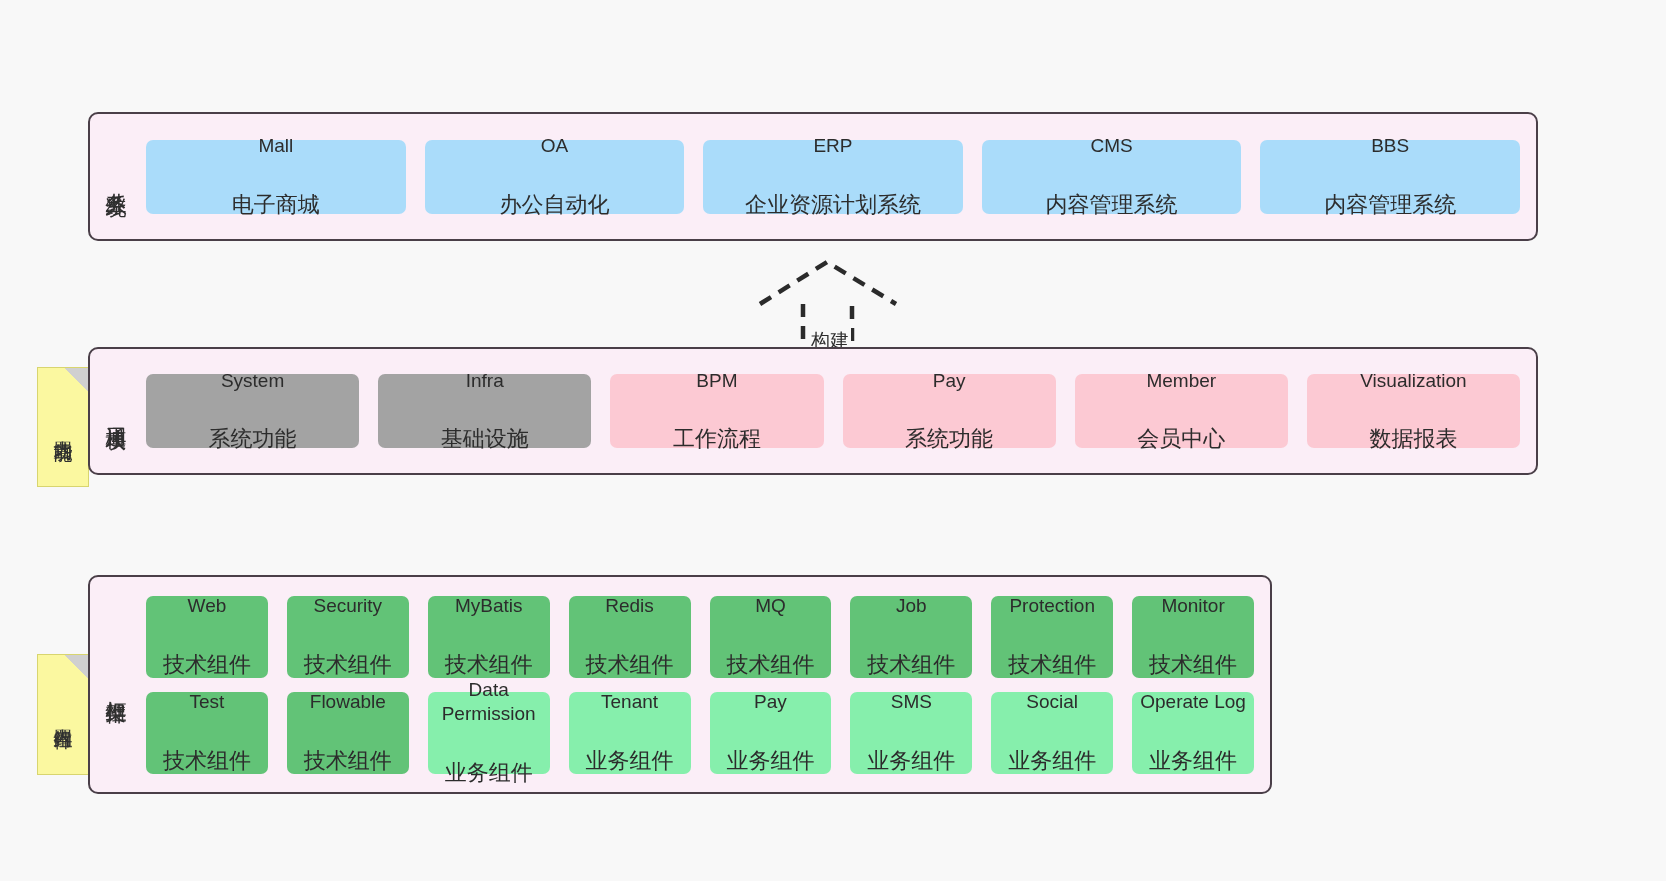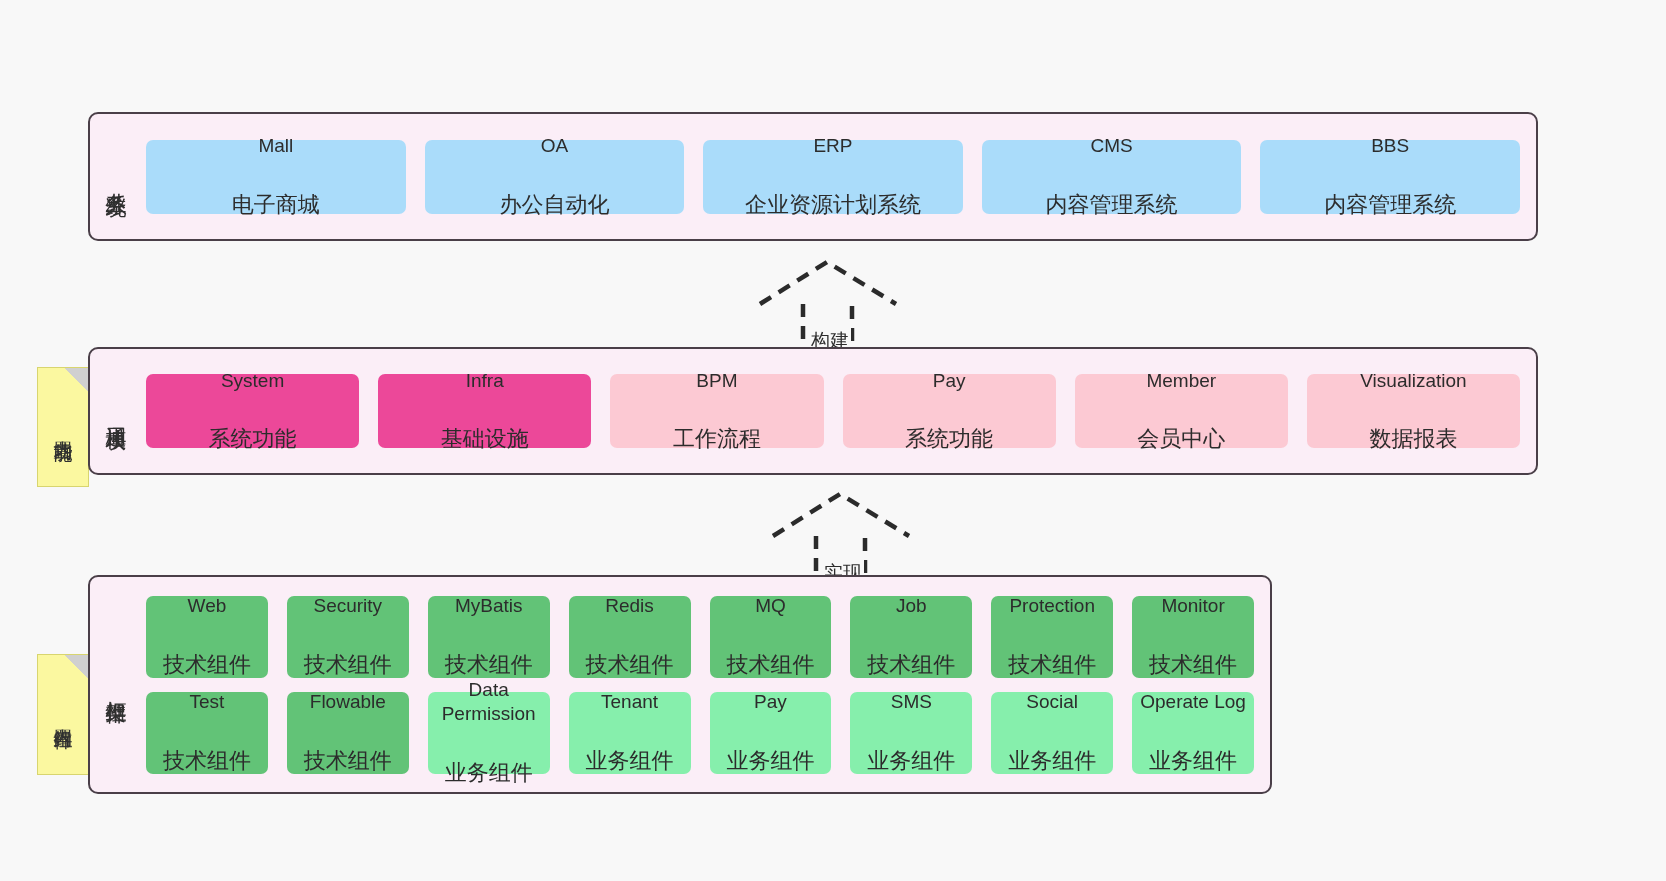--- a/index.html
+++ b/index.html
@@ -69,21 +69,21 @@
     line-height: 1.28;
     color: #2c2c2c;
     box-sizing: border-box;
     padding: 6px 4px;
     gap: 32px;
   }
   .card .sub { font-size: 22px; }
 
   
   .c-blue        { background: #aadcfa; }
-  .c-red         { background: #ec4899; }
+  .c-red         { background: #a3a3a3; }
   .c-pink        { background: #fcc9d3; }
   .c-green       { background: #62c377; }
   .c-green-light { background: #86efac; }
 
   
   #layer-business  { left: 88px;  top: 112px; width: 1450px; height: 129px; }
   #layer-business .card { height: 74px; }
 
   #layer-common    { left: 88px;  top: 347px; width: 1450px; height: 128px; }
   #layer-common .card { height: 74px; }
@@ -207,27 +207,20 @@
           <span class="sub">会员中心</span>
         </div>
         <div class="card c-pink">
           <span>Visualization</span>
           <span class="sub">数据报表</span>
         </div>
       </div>
     </div>
   </div>
 
-  <div class="arrow" id="arrow-impl">
-    <svg width="142" height="86" viewBox="0 0 142 86">
-      <path d="M 3 46 L 70 4 L 139 46" fill="none" stroke="#2b2b2b" stroke-width="4.5" stroke-dasharray="13 9" stroke-linecap="butt"></path>
-      <path d="M 46 46 L 46 84 L 95 84 L 95 46" fill="none" stroke="#2b2b2b" stroke-width="4.5" stroke-dasharray="13 9" stroke-linecap="butt"></path>
-    </svg>
-    <span class="arrow-label">实现</span>
-  </div>
 
   <div class="note" id="note-framework">
     <span>内置组件</span>
   </div>
 
   <div class="layer" id="layer-framework">
     <div class="layer-title">框架组件</div>
     <div class="layer-body">
 
       <div class="row">

